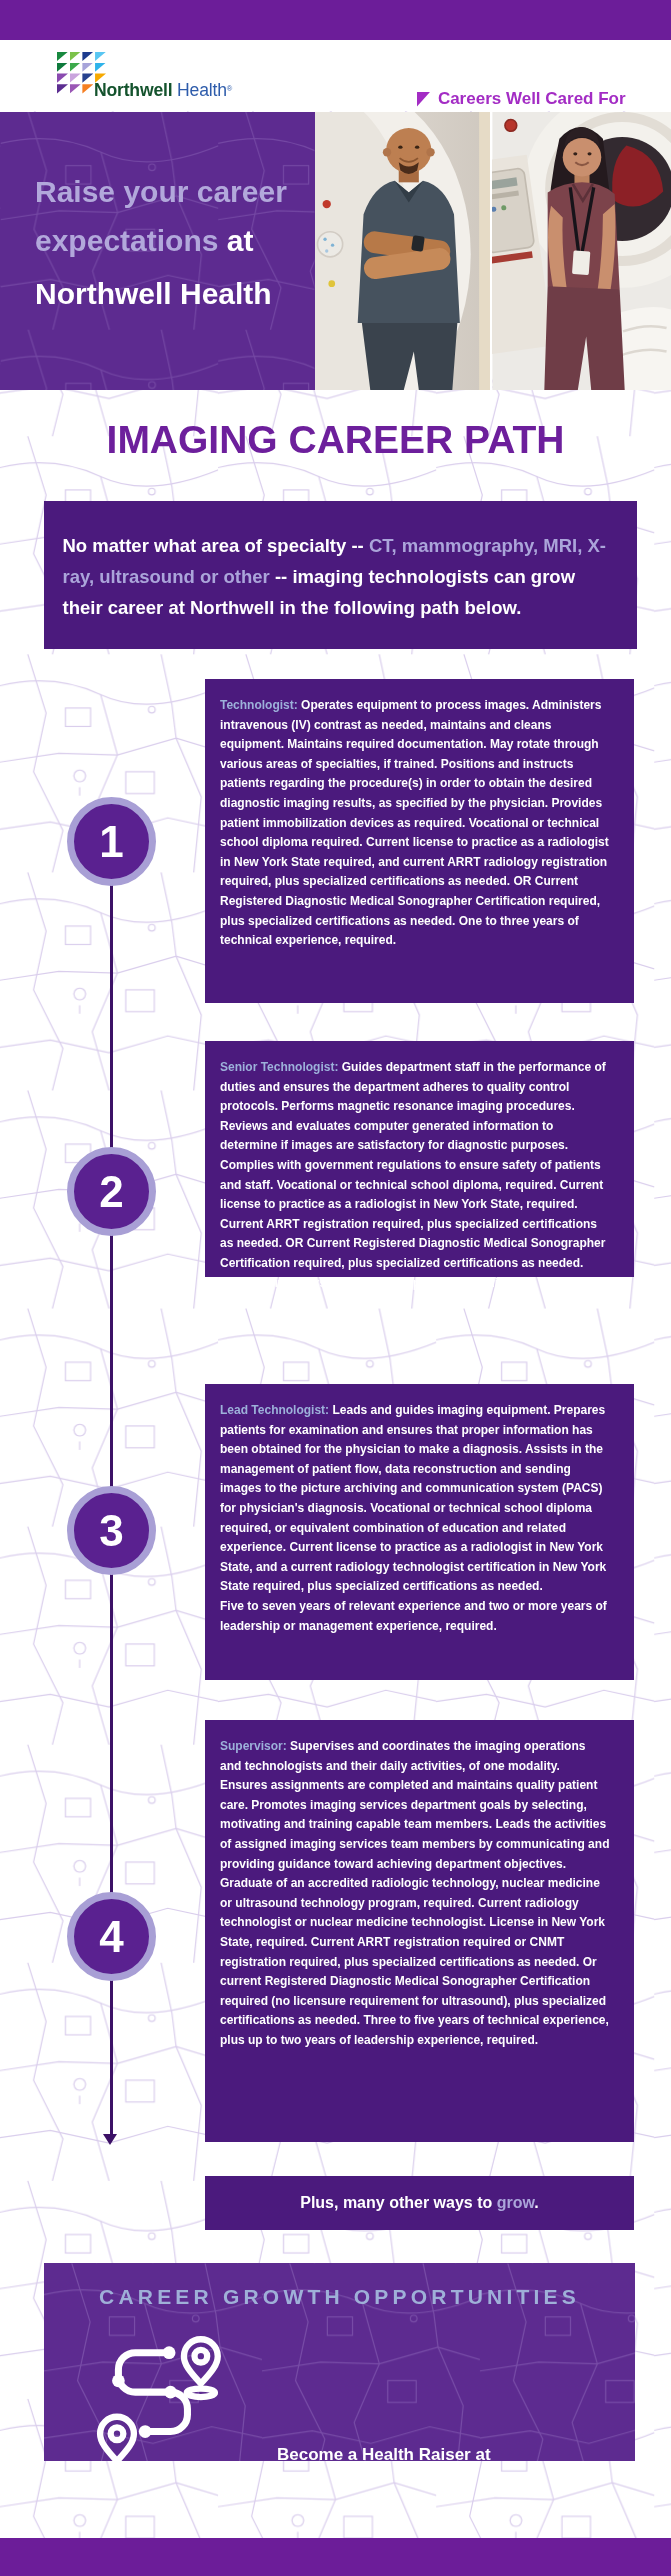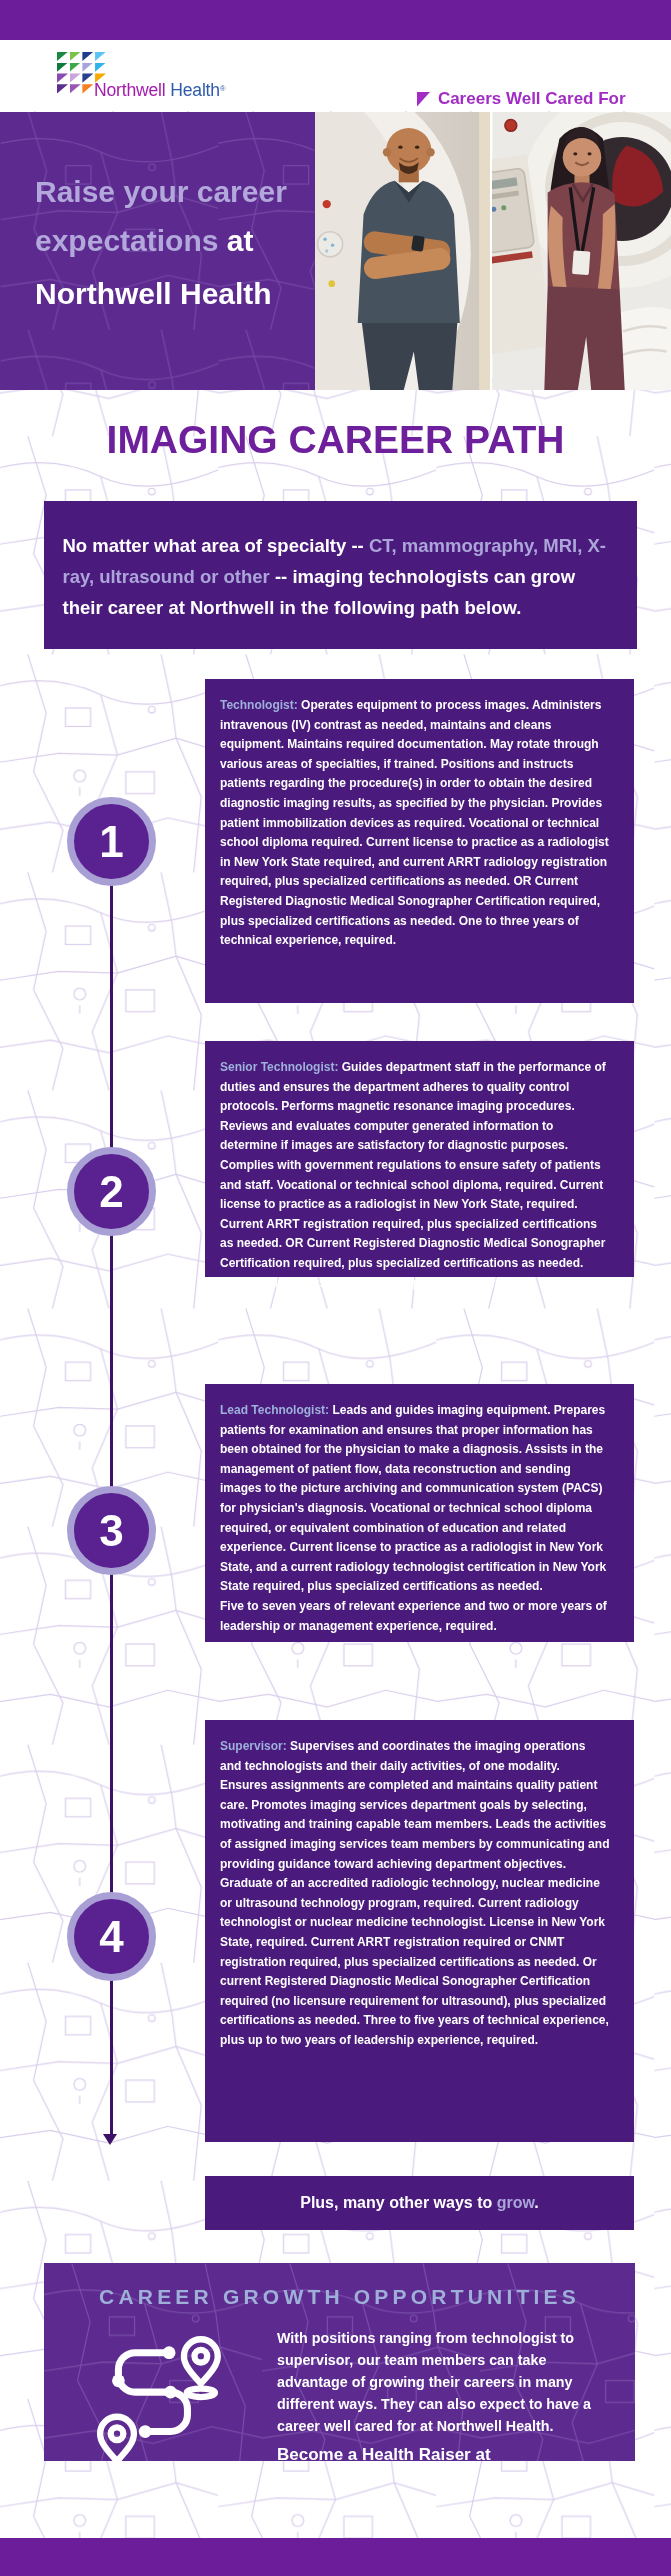--- a/index.html
+++ b/index.html
@@ -10,21 +10,21 @@
   
   .top-bar{left:0;top:0;width:671px;height:40px;background:#6c1d99;}
   .bottom-bar{left:0;top:2538px;width:671px;height:38px;background:#6c1d99;}
   .logo-band{left:0;top:40px;width:671px;height:71px;background:#ffffff;z-index:3;}
 
   
   .mosaic{left:57px;top:11.7px;}
   .mrow{display:flex;gap:1.7px;margin-bottom:1.7px;}
   .tri{width:11px;height:9.2px;clip-path:polygon(0 0,100% 0,0 100%);}
   .brand-text{left:94px;top:40px;font-size:17.6px;letter-spacing:-0.2px;white-space:nowrap;}
-  .brand-bold{font-weight:normal;color:#a21caf;}
+  .brand-bold{font-weight:bold;color:#14532d;}
   .brand-light{font-weight:normal;color:#2e5cab;}
   .brand-reg{font-size:7.5px;color:#2e5cab;vertical-align:5px;}
   .tagline{left:417px;top:49px;display:flex;align-items:center;gap:7.5px;}
   .tagline-tri{width:13.4px;height:15px;background:#a32cc4;clip-path:polygon(0 0,100% 0,0 100%);}
   .tagline-text{color:#a32cc4;font-weight:bold;font-size:17px;white-space:nowrap;}
 
   
   .banner{left:0;top:112px;width:671px;height:278px;}
   .banner-left{position:absolute;left:0;top:0;width:315px;height:278px;background:#5d2b90;overflow:hidden;}
   .banner-line{position:absolute;left:35px;font-size:30px;font-weight:bold;white-space:nowrap;z-index:2;}
@@ -49,21 +49,21 @@
   .circle{width:89px;height:89px;border-radius:50%;background:#5a2190;border:7.5px solid #a89fd5;box-sizing:border-box;z-index:2;display:flex;align-items:center;justify-content:center;color:#ffffff;font-size:44px;font-weight:bold;}
   .c1{left:67px;top:797px;}
   .c2{left:67px;top:1147px;}
   .c3{left:67px;top:1486px;}
   .c4{left:67px;top:1892px;}
 
   
   .step-box{left:205px;width:429px;background:#4b1a7d;z-index:2;box-sizing:border-box;padding:17px 24px 0 15px;color:#ffffff;font-size:12px;font-weight:bold;line-height:19.6px;}
   .s1{top:679px;height:324px;}
   .s2{top:1041px;height:236px;}
-  .s3{top:1384px;height:258px;}
+  .s3{top:1384px;height:296px;}
   .s4{top:1720px;height:422px;}
   .step-label{color:#9db1da;}
 
   
   .plus-box{left:205px;top:2176px;width:429px;height:54px;background:#4b1a7d;z-index:2;display:flex;align-items:center;justify-content:center;color:#ffffff;font-size:16px;font-weight:bold;}
   .plus-accent{color:#aba5da;}
 
   
   .footer-box{left:44px;top:2263px;width:591px;height:198px;background:#5d2b90;z-index:2;overflow:hidden;}
   .footer-title{position:absolute;left:0;top:22px;width:591px;text-align:center;color:#9fb0d8;font-size:21px;font-weight:bold;letter-spacing:4.2px;white-space:nowrap;z-index:2;}
@@ -312,21 +312,20 @@
         <path d="M163 74 C148 58 139 47 139 35 A24 24 0 0 1 187 35 C187 47 178 58 163 74 Z"></path>
         <circle cx="163" cy="35" r="9"></circle>
         <ellipse cx="163" cy="87" rx="20" ry="6"></ellipse>
       </g>
       <g stroke="#ffffff" stroke-width="9" fill="none">
         <path d="M44 184 C29 168 20 157 20 145 A24 24 0 0 1 68 145 C68 157 59 168 44 184 Z"></path>
         <circle cx="44" cy="145" r="9"></circle>
         <ellipse cx="44" cy="197" rx="20" ry="6"></ellipse>
       </g>
     </svg>
-    <div class="footer-body">With positions ranging from technologist to supervisor, our team members can take advantage of growing their careers in many different ways. They can also expect to have a career well cared for at Northwell Health.</div>
     <div class="footer-cta">
       <div>Become a Health Raiser at</div>
       <div><span class="footer-link">NorthwellCareers.com</span></div>
     </div>
   </div>
 
   <div class="abs bottom-bar"></div>
 
 </div>
 

